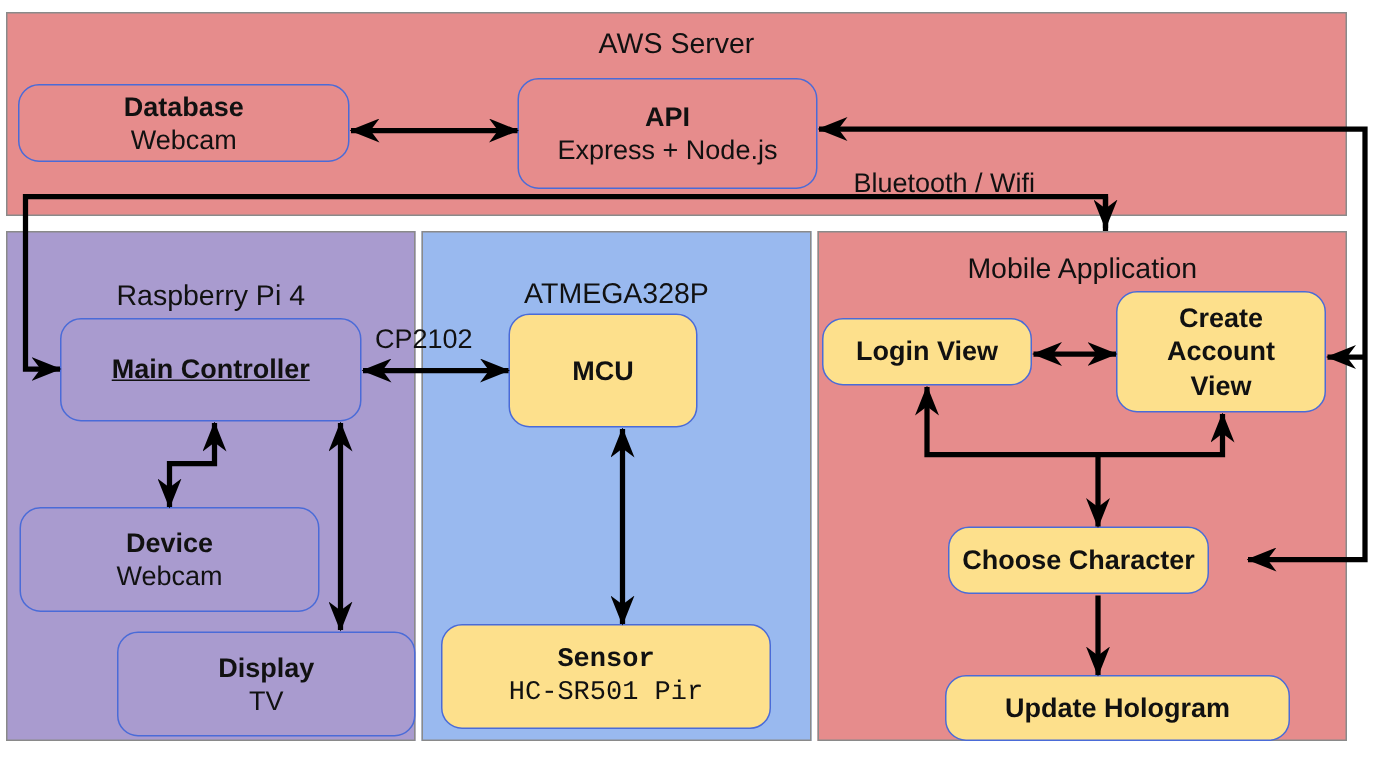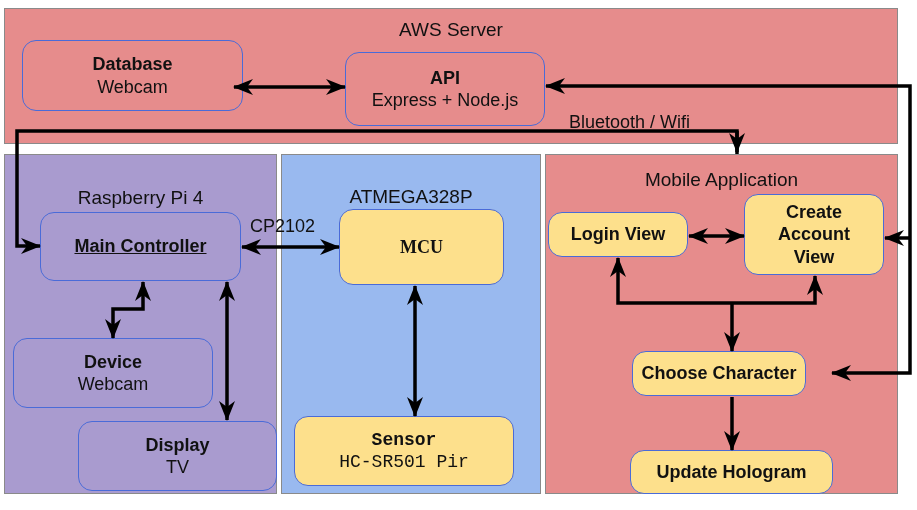--- a/index.html
+++ b/index.html
@@ -26,59 +26,59 @@
 </div>
 
 <div class="container" style="left:281px; top:154px; width:260px; height:340px; background:#99b9ef;">
   <div class="c-label" style="top:31px;">ATMEGA328P</div>
 </div>
 
 <div class="container" style="left:545px; top:154px; width:353px; height:340px; background:#e68c8c;">
   <div class="c-label" style="top:14px;">Mobile Application</div>
 </div>
 
-<div class="node" style="left:12px; top:40px; width:221px; height:71px;margin-left:10px;">
+<div class="node" style="left:12px; top:56px; width:221px; height:52px;">
   <div class="t">Database</div>
   <div class="s">Webcam</div>
 </div>
 <div class="node" style="left:345px; top:52px; width:200px; height:74px;">
   <div class="t">API</div>
   <div class="s">Express + Node.js</div>
 </div>
 
 <div class="node" style="left:40px; top:212px; width:201px; height:69px;text-decoration:underline;">
   <div class="t">Main Controller</div>
 </div>
 <div class="node" style="left:13px; top:338px; width:200px; height:70px;">
   <div class="t">Device</div>
   <div class="s">Webcam</div>
 </div>
 <div class="node" style="left:78px; top:421px; width:199px; height:70px;">
   <div class="t">Display</div>
   <div class="s">TV</div>
 </div>
 
-<div class="node yellow" style="left:339px; top:209px; width:165px; height:76px;font-family:Liberation Serif, serif;">
+<div class="node yellow" style="left:339px; top:209px; width:126px; height:76px;">
   <div class="t">MCU</div>
 </div>
 <div class="node yellow" style="left:294px; top:416px; width:220px; height:70px;font-family:Liberation Mono, monospace;">
   <div class="t">Sensor</div>
   <div class="s">HC-SR501 Pir</div>
 </div>
 
 <div class="node yellow" style="left:548px; top:212px; width:140px; height:45px;">
   <div class="t">Login View</div>
 </div>
 <div class="node yellow" style="left:744px; top:194px; width:140px; height:81px; padding:0 12px;">
   <div class="t">Create Account View</div>
 </div>
 <div class="node yellow" style="left:632px; top:351px; width:174px; height:45px;">
   <div class="t">Choose Character</div>
 </div>
-<div class="node yellow" style="left:630px; top:450px; width:203px; height:44px;">
+<div class="node yellow" style="left:630px; top:450px; width:230px; height:44px;">
   <div class="t">Update Hologram</div>
 </div>
 
 <div class="free-label" style="left:250px; top:216px;">CP2102</div>
 <div class="free-label" style="left:569px; top:112px;">Bluetooth / Wifi</div>
 
 <svg id="arrows" width="917" height="510">
   <defs>
     <marker id="ah" viewBox="0 0 20 16" refX="19" refY="8" markerWidth="20" markerHeight="16" markerUnits="userSpaceOnUse" orient="auto-start-reverse">
       <path d="M0,0 L20,8 L0,16 L6,8 Z" fill="#000"></path>

